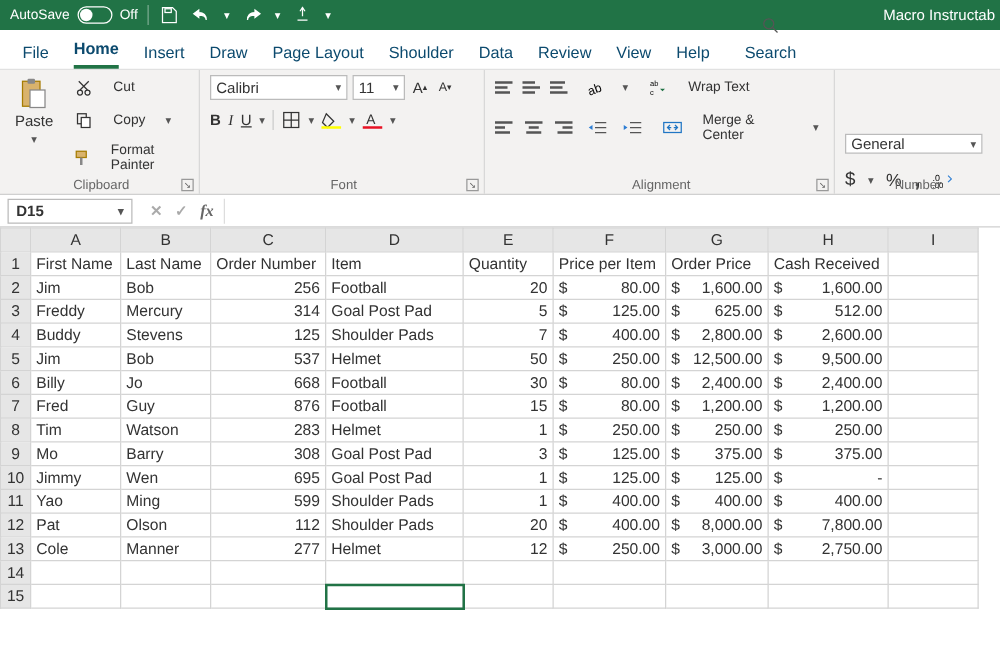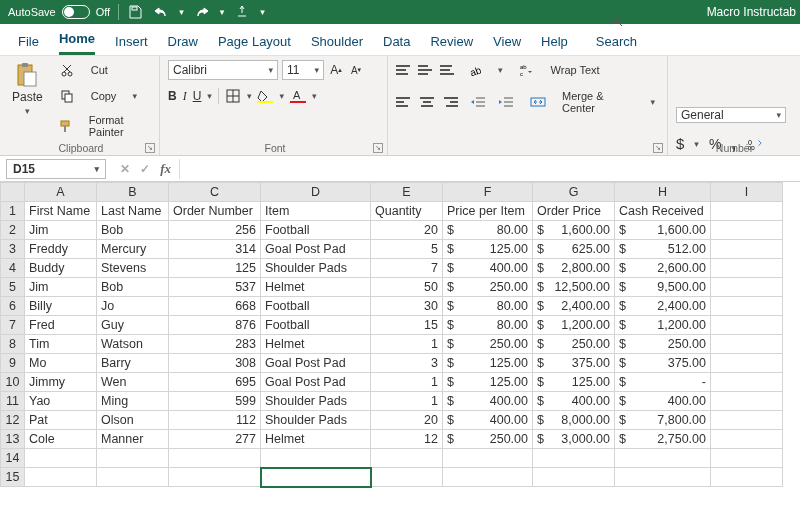--- a/index.html
+++ b/index.html
@@ -289,20 +289,21 @@
         <span class="ico">
             <svg width="16" height="14" viewBox="0 0 16 14">
               <rect x="1" y="3" width="14" height="8" fill="none" stroke="#2076c4"></rect>
               <path d="M4 7h3M9 7h3M6 5l-2 2 2 2M10 5l2 2-2 2" stroke="#2076c4" fill="none"></path>
             </svg>
           </span>
         <span>Merge &amp; Center</span>
         <span class="caret">▾</span>
       </div>
     </div>
+    <div class="group-label">Alignment</div>
     <div class="dlaunch">↘</div>
   </div>
 
   <div class="group" style="width:130px; border-right:none">
     <div class="numberfmt">
       <span>General</span>
         <span class="caret">▾</span>
     </div>
     <div class="row" style="gap:10px; margin-top:10px">
       <span style="font-size:15px">$</span>

